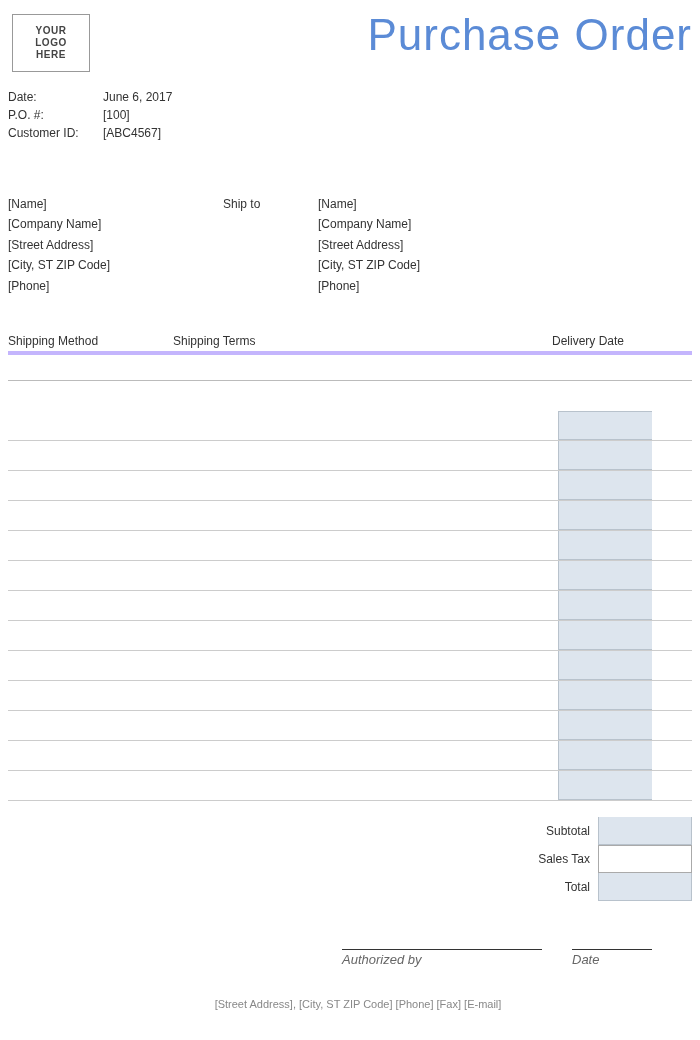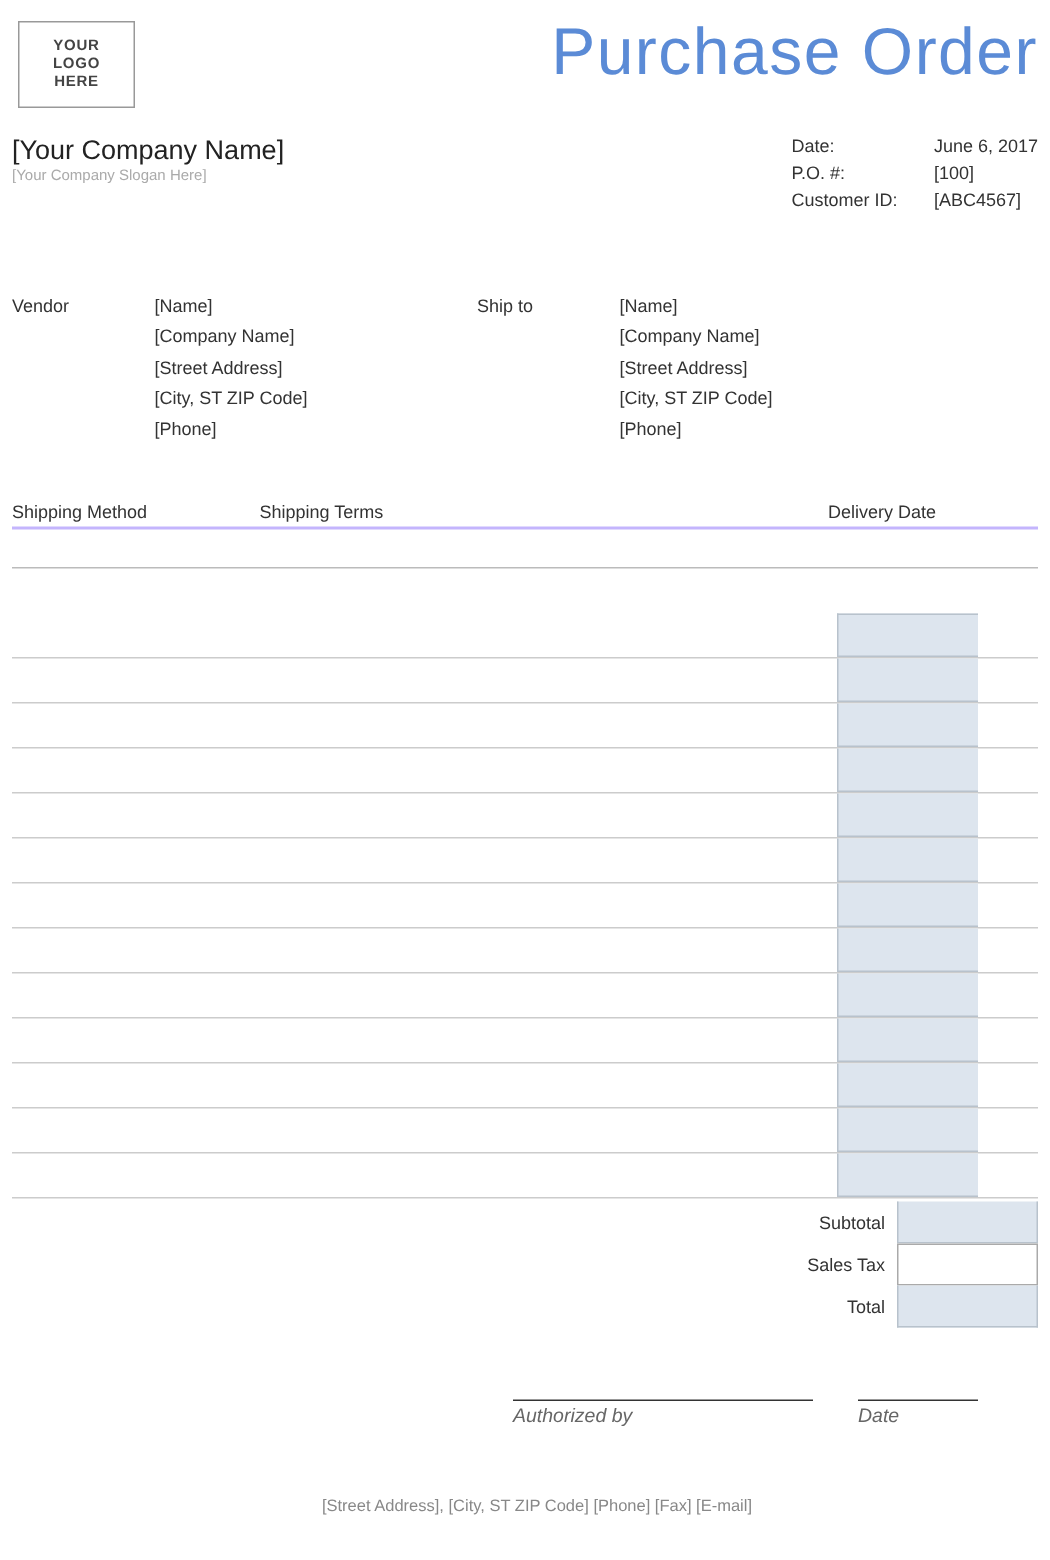--- a/index.html
+++ b/index.html
@@ -65,21 +65,21 @@
   }
   .addr-col-label { width: 95px; }
   .addr-col-body { width: 190px; }
   .ship-label { width: 95px; margin-left: 25px; }
   .shipping-section {
     margin-top: 38px;
     padding: 0 8px;
   }
   .ship-head {
     display: flex;
-    border-bottom: 2px solid #c4b5fd;
+    border-bottom: 4px solid #c4b5fd;
     font-size: 12px;
     padding-bottom: 3px;
   }
   .ship-body {
     display: flex;
     border-bottom: 1px solid #bbb;
     height: 26px;
   }
   .sh-method { width: 165px; }
   .sh-terms { flex: 1; }
@@ -110,21 +110,21 @@
   }
   .items-body .col-total {
     background: #DDE5EE;
     border: 1px solid #b8c2cc;
     border-top: none;
   }
   .items-body .row:first-child .col-total {
     border-top: 1px solid #b8c2cc;
   }
   .totals {
-    margin-top: 2px;
+    margin-top: 16px;
     display: flex;
     flex-direction: column;
     align-items: flex-end;
   }
   .total-row {
     display: flex;
     align-items: center;
     height: 28px;
   }
   .total-label {
@@ -174,42 +174,37 @@
 
 <div class="header">
   <div class="logo-box">
     <span>YOUR LOGO</span><br>
     <span>HERE</span>
   </div>
   <div class="title">Purchase Order</div>
 </div>
 
 <div class="company-row">
-  <div class="company-left">
-    <div class="name">[Your Company Name]</div>
-    <div class="slogan">[Your Company Slogan Here]</div>
-  </div>
   <div class="meta">
     <div class="meta-row">
       <div class="meta-label">Date:</div>
       <div>June 6, 2017</div>
     </div>
     <div class="meta-row">
       <div class="meta-label">P.O. #:</div>
       <div>[100]</div>
     </div>
     <div class="meta-row">
       <div class="meta-label">Customer ID:</div>
       <div>[ABC4567]</div>
     </div>
   </div>
 </div>
 
 <div class="addresses">
-  <div class="addr-col-label">Vendor</div>
   <div class="addr-col-body">
     <div>[Name]</div>
     <div>[Company Name]</div>
     <div>[Street Address]</div>
     <div>[City, ST  ZIP Code]</div>
     <div>[Phone]</div>
   </div>
   <div class="ship-label">Ship to</div>
   <div class="addr-col-body">
     <div>[Name]</div>

